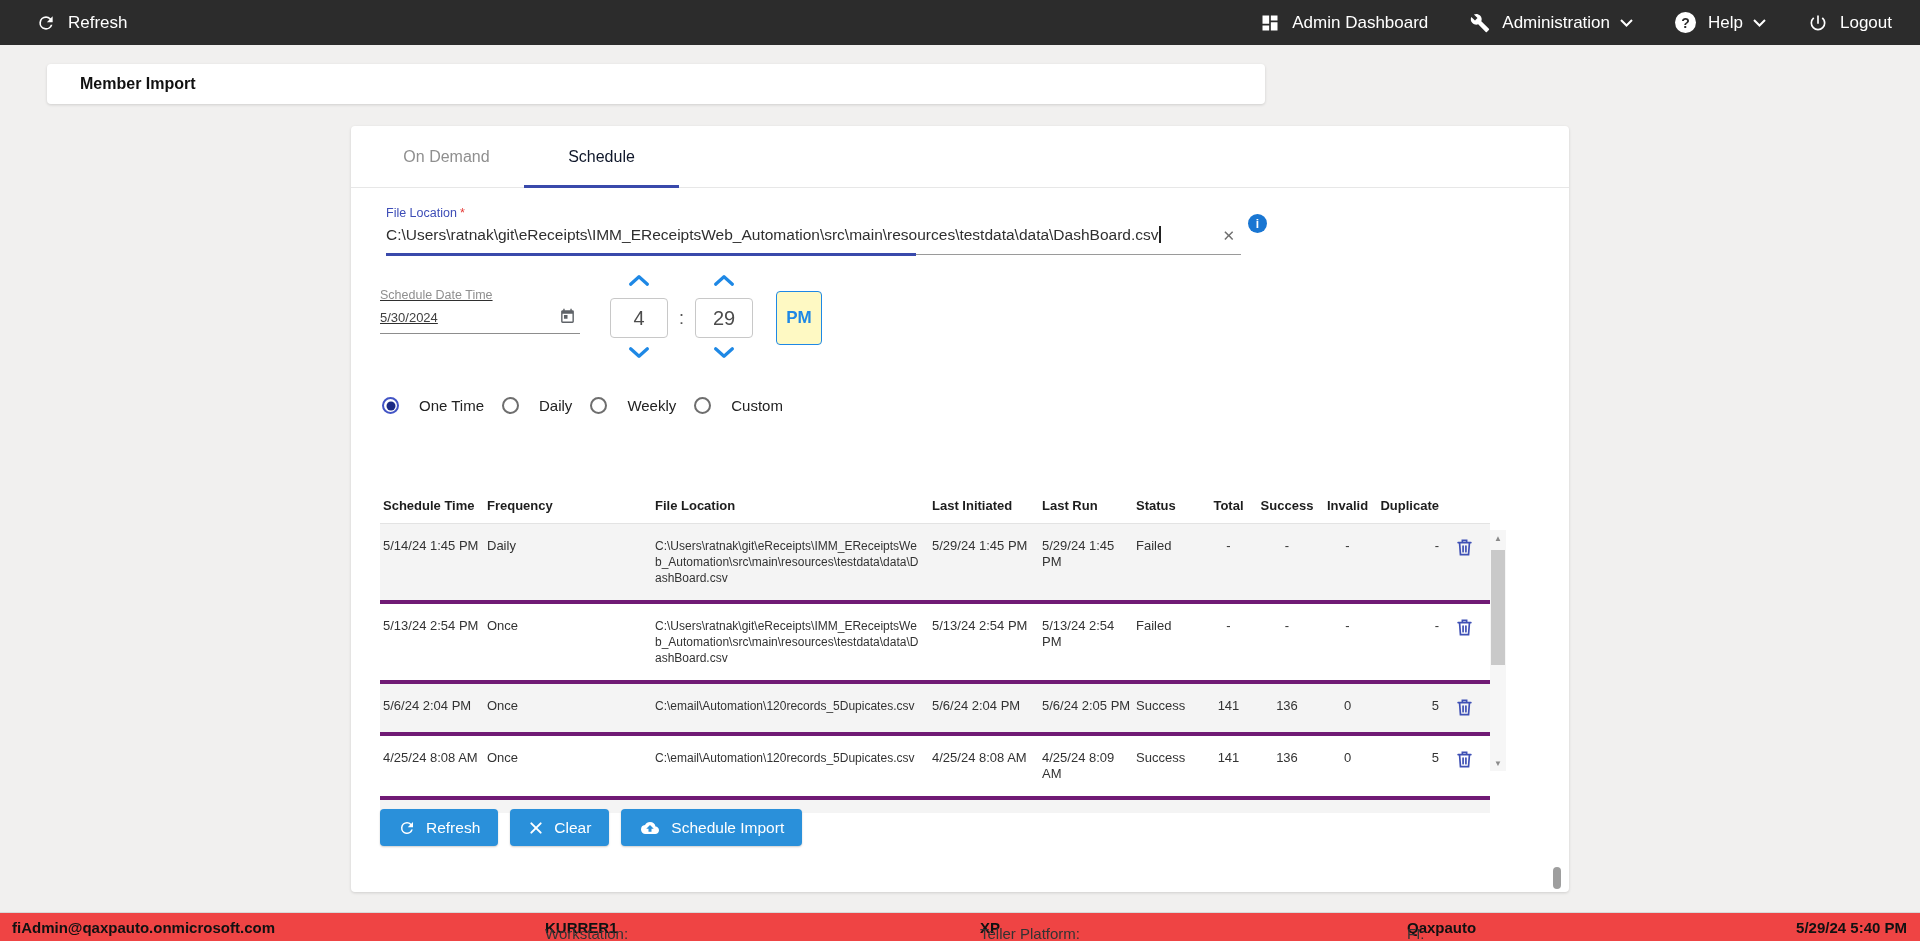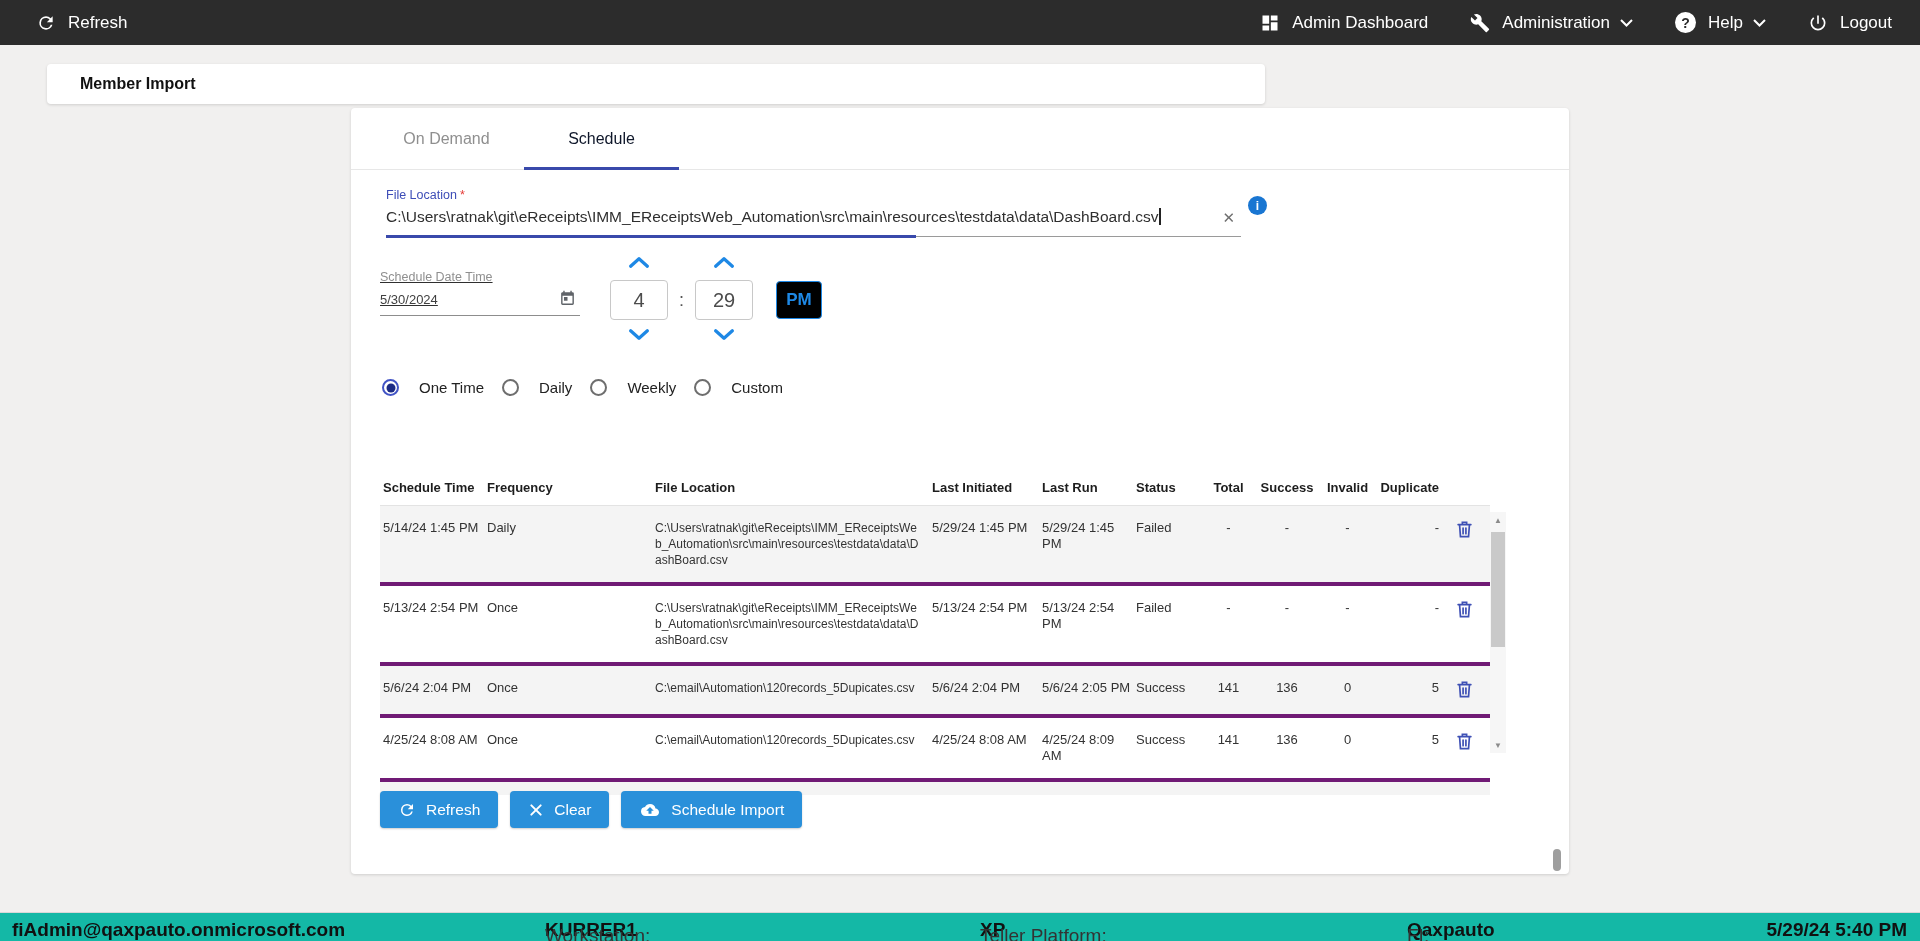--- a/index.html
+++ b/index.html
@@ -27,21 +27,21 @@
     color:#2c2c2c; font-weight:bold; font-size:14px;
     display:flex; align-items:center; justify-content:center;
   }
   .tb-caret { display:flex; align-items:center; margin-left:-2px; }
 
   
   .card { width:1218px; margin:0 auto; background:#fff; border-radius:4px;
           box-shadow:0 1px 3px rgba(0,0,0,.14); }
   .title-card { margin-top:19px; height:40px; display:flex; align-items:center; padding-left:33px;margin-left:47px; }
   .title-card h1 { font-size:16px; font-weight:bold; color:#111; }
-  .content-card { margin-top:4px; height:766px; position:relative;padding-left:33px; }
+  .content-card { margin-top:22px; height:766px; position:relative;padding-left:33px; }
 
   
   .tabs { position:absolute; left:0; top:0; width:100%; height:62px;
           border-bottom:1px solid #e7e7e7; display:flex; padding-left:18px; }
   .tab { width:155px; display:flex; align-items:center; justify-content:center;
          font-size:16px; color:#8f8f8f; position:relative; }
   .tab.active { color:#0f172a; }
   .tab.active .tab-underline {
     position:absolute; left:0; bottom:-1px; width:100%; height:3px; background:#3949ab; }
 
@@ -70,22 +70,22 @@
   .calendar-btn { position:absolute; right:4px; top:0; }
   .date-underline { height:1px; background:#8d8d8d; margin-top:5px; }
 
   .spinner-group { position:absolute; left:258px; top:148px; display:flex; align-items:center; }
   .spin-col { width:60px; display:flex; flex-direction:column; align-items:center; }
   .spin-btn { height:16px; display:flex; align-items:center; justify-content:center; background:none; border:none; }
   .spin-box { width:58px; height:40px; border:1px solid #c8c8c8; border-radius:4px;
               margin:8px 0; display:flex; align-items:center; justify-content:center;
               font-size:20px; color:#4c4c4c; }
   .colon { margin:0 10px; font-size:18px; color:#555; }
-  .meridiem-btn { margin-left:22px; width:46px; height:38px; border:1.5px solid #1e88e5;
-                  border-radius:4px; background:#000000; color:#1e88e5; font-size:17px;
+  .meridiem-btn { margin-left:22px; width:46px; height:54px; border:1.5px solid #1e88e5;
+                  border-radius:4px; background:#fef9c3; color:#1e88e5; font-size:17px;
                   font-weight:bold; font-family:"Liberation Sans",sans-serif; }
 
   
   .radio-row { position:absolute; left:31px; top:271px; display:flex; align-items:center; gap:18px; }
   .radio-item { display:flex; align-items:center; gap:20px; }
   .radio-circle { width:17px; height:17px; border:2px solid #6e6e6e; border-radius:50%;
                   position:relative; flex:0 0 auto; }
   .radio-item.selected .radio-circle { border-color:#4254c5; }
   .radio-item.selected .radio-circle::after {
     content:""; position:absolute; left:50%; top:50%; transform:translate(-50%,-50%);
@@ -127,21 +127,21 @@
          font-size:15.5px; font-family:"Liberation Sans",sans-serif;
          display:flex; align-items:center; gap:10px; padding:0 18px;
          box-shadow:0 1px 2px rgba(0,0,0,.2); }
   .btn svg { display:block; }
 
   .card-scrollthumb { position:absolute; right:8px; bottom:3px; width:8px; height:22px;
                       background:#9e9e9e; border-radius:4px; }
 
   
   .footer { position:absolute; left:0; bottom:0; width:100%; height:29px;
-            background:#14b8a6; border-top:1px solid #d8d8d8; font-size:19px; color:#333;padding-left:20px; }
+            background:#ef4444; border-top:1px solid #d8d8d8; font-size:15px; color:#333;padding-left:20px; }
   .footer span { position:absolute; top:6px; white-space:nowrap; }
   .f-email { left:12px; font-weight:bold; color:#111; }
   .f-ws { left:545px; } .f-tp { left:980px; } .f-fi { left:1407px; }
   .f-dt { right:13px; font-weight:bold; color:#111; }
   .f-val { font-weight:bold; color:#111; position:static !important; }
 </style>
 </head>
 <body>
 
 <header class="topbar" data-interactable="false">

